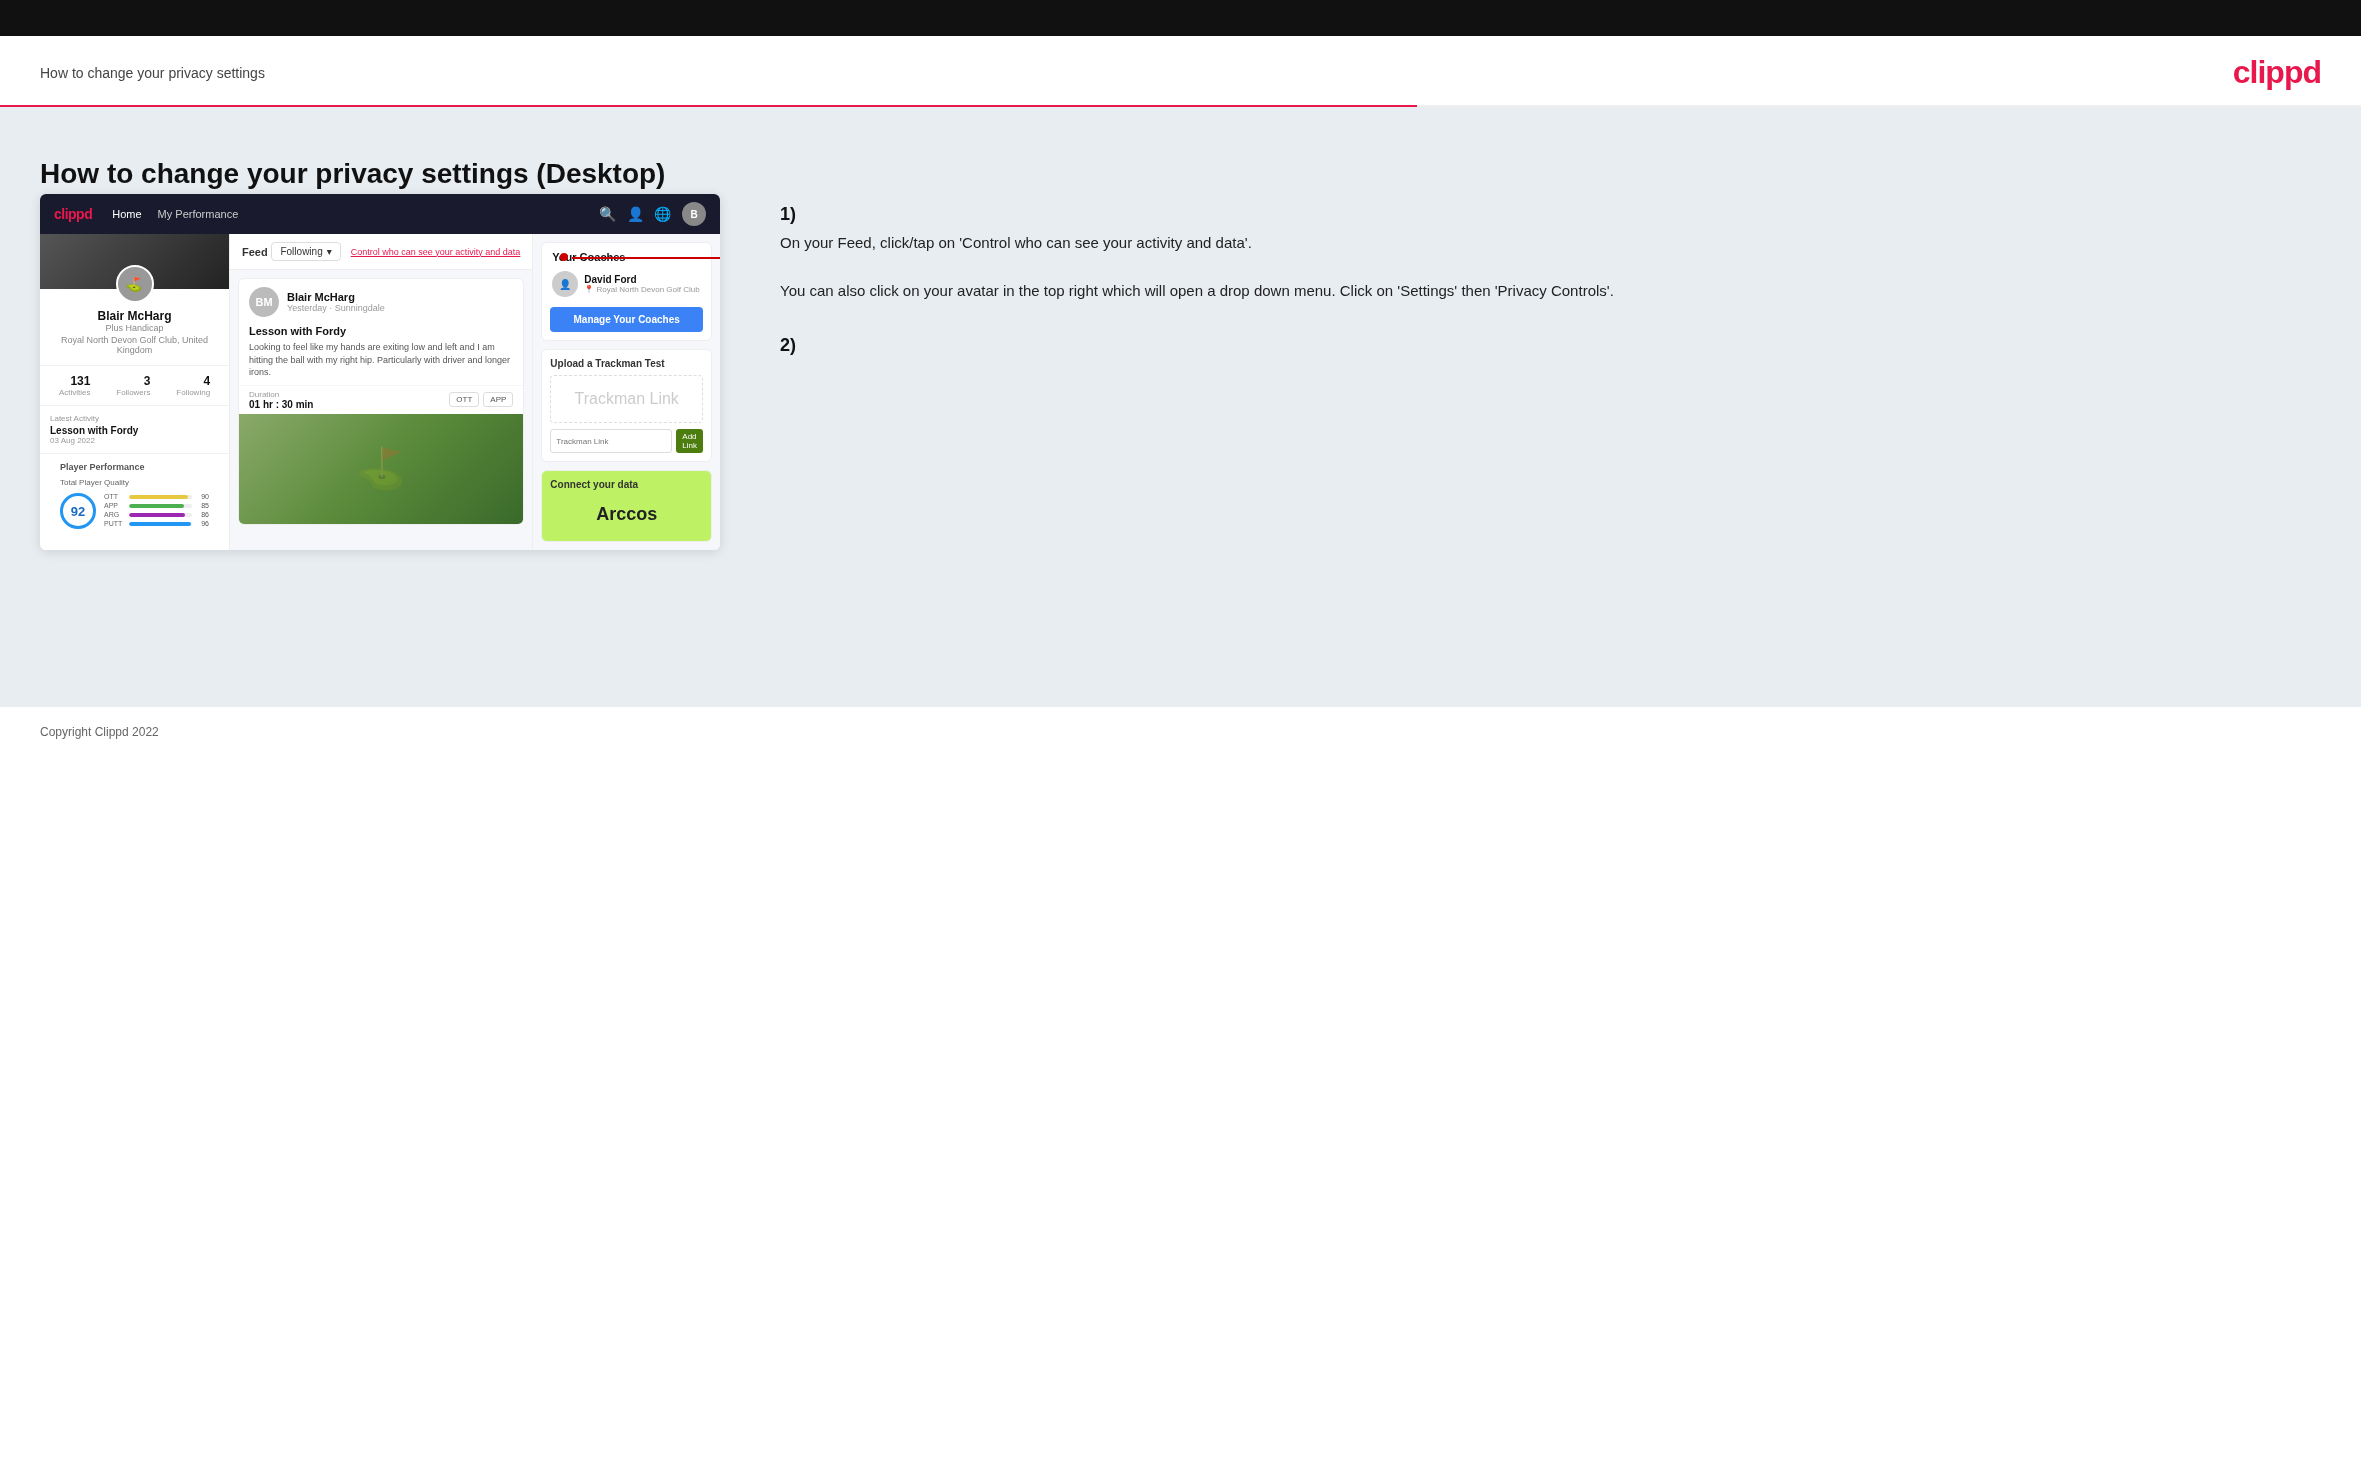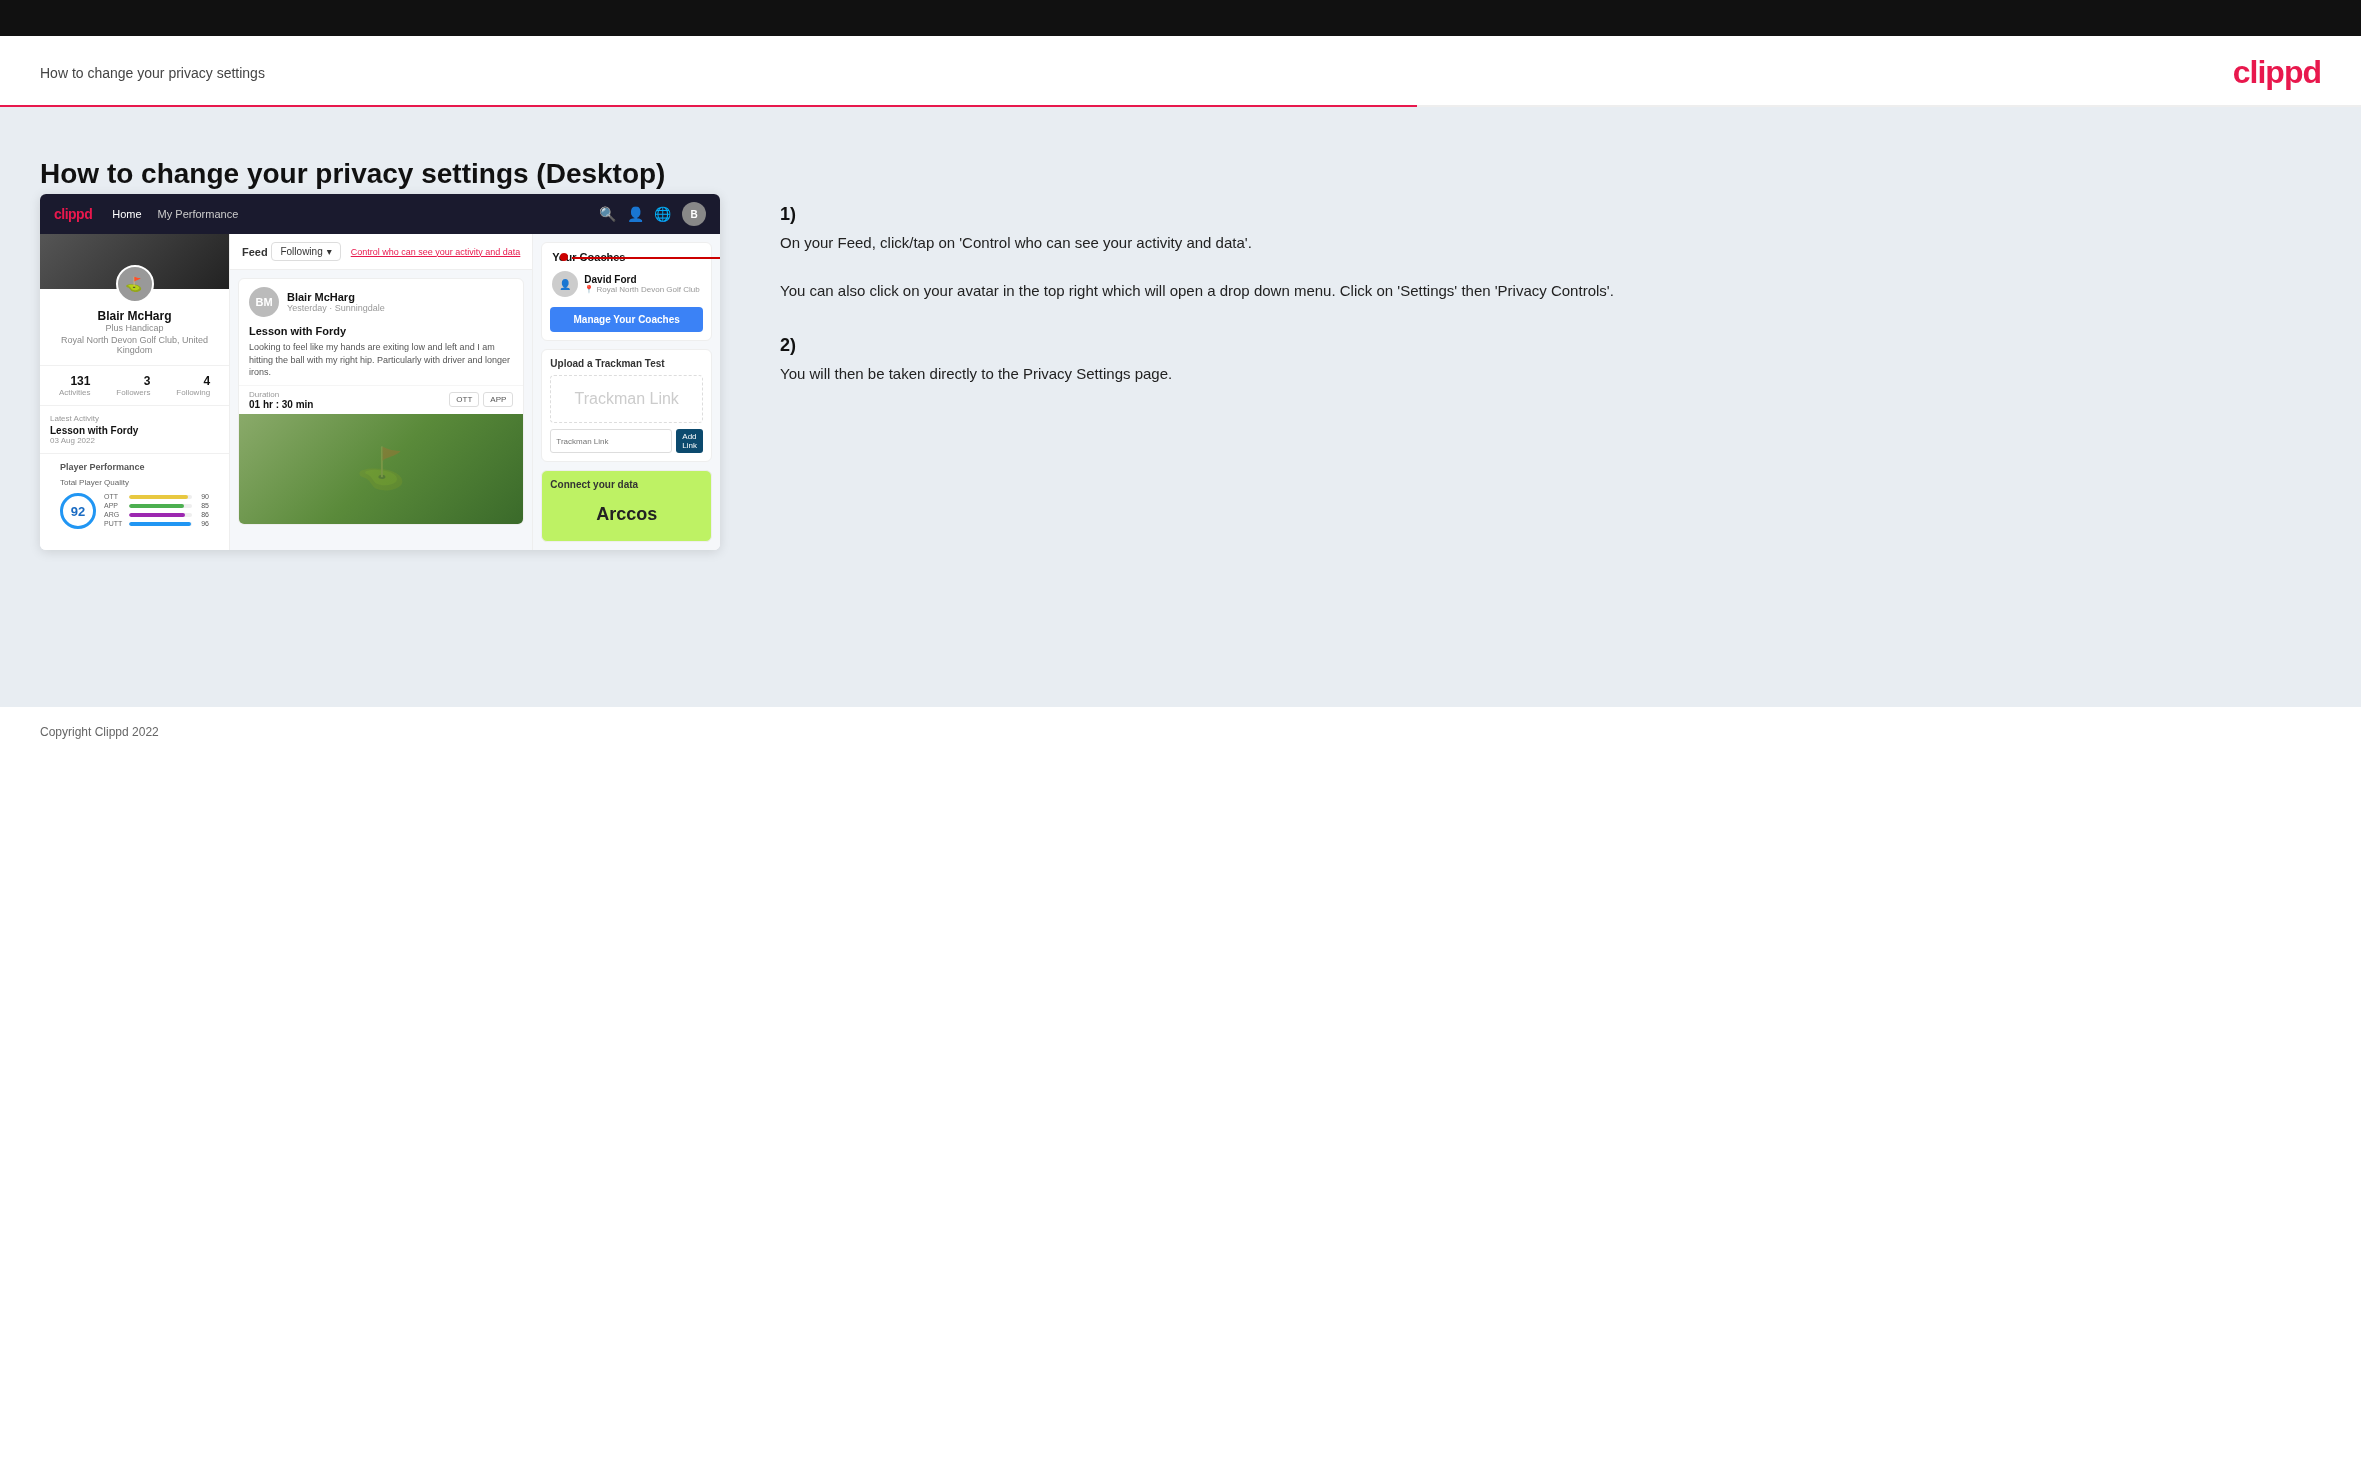--- a/index.html
+++ b/index.html
@@ -493,21 +493,21 @@
     }
     .trackman-input {
       flex: 1;
       border: 1px solid #ddd;
       border-radius: 3px;
       padding: 3px 5px;
       font-size: 8px;
       color: #aaa;
     }
     .add-link-btn {
-      background: #0c4a6e;
+      background: #4d7c0f;
       color: #fff;
       font-size: 8px;
       padding: 3px 6px;
       border-radius: 3px;
       cursor: pointer;
     }
 
     
     .connect-card {
       background: #bef264;
@@ -761,21 +761,20 @@
     <div class="instructions-panel">
       <div class="instruction-item">
         <div class="instruction-num">1)</div>
         <div class="instruction-text">
           On your Feed, click/tap on 'Control who can see your activity and data'.<br><br>
           You can also click on your avatar in the top right which will open a drop down menu. Click on 'Settings' then 'Privacy Controls'.
         </div>
       </div>
       <div class="instruction-item">
         <div class="instruction-num">2)</div>
-        <div class="instruction-text">You will then be taken directly to the Privacy Settings page.</div>
       </div>
     </div>
 
   </div>
 </div>
 
 <div class="site-footer">
   <span>Copyright Clippd 2022</span>
 </div>
 

